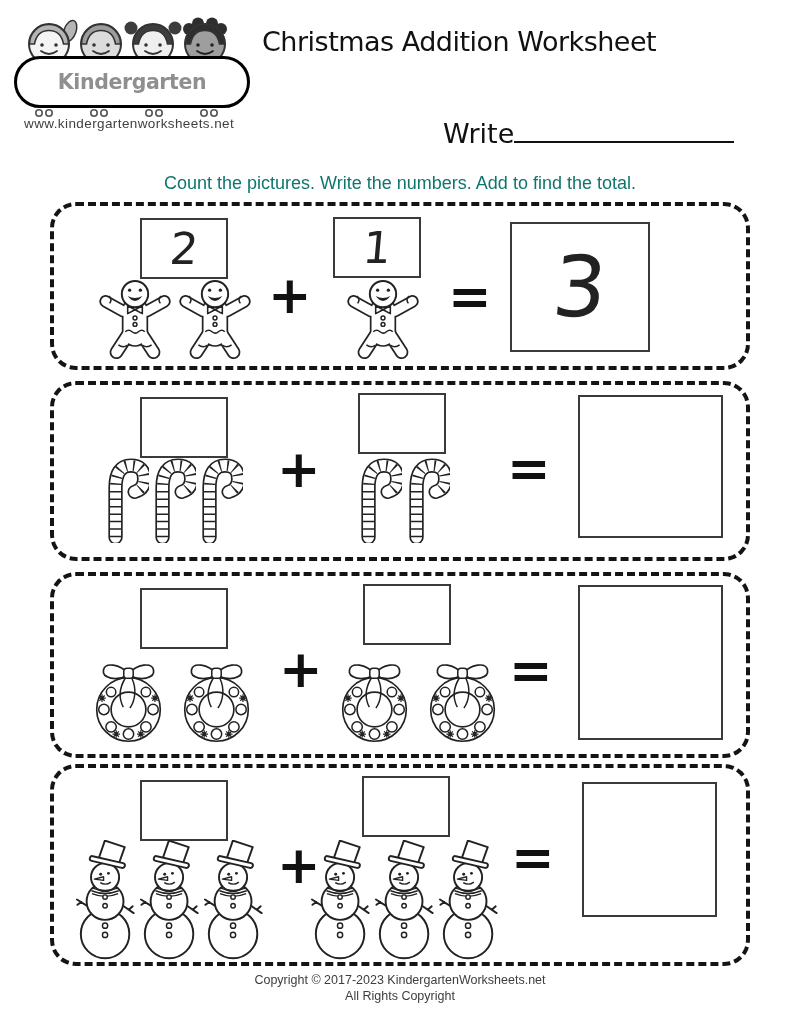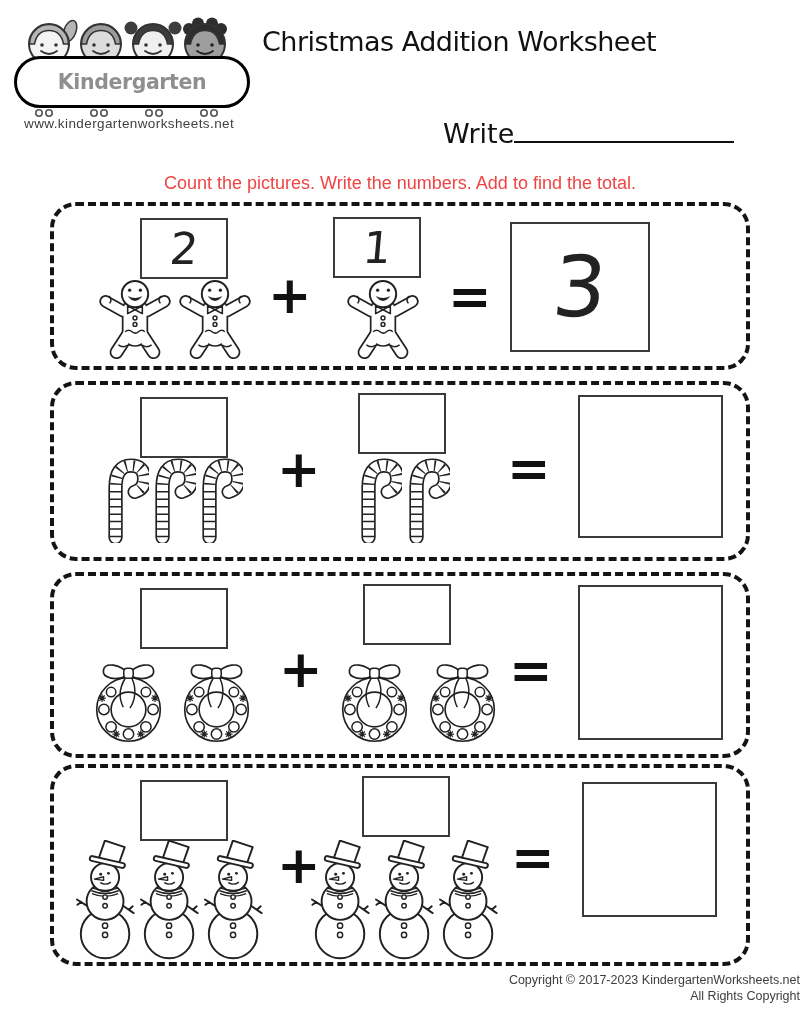--- a/index.html
+++ b/index.html
@@ -16,21 +16,21 @@
   .brand-gray{color:#8f8f8f;}
   .brand-black{color:#000;}
   .feet{position:absolute;left:0;top:92px;width:230px;height:14px;}
   .logo-url{position:absolute;left:10px;top:102px;font-size:13.5px;color:#404040;letter-spacing:.4px;}
 
   .title{position:absolute;left:262px;top:26px;width:430px;margin:0;text-align:left;
          font-family:"DejaVu Sans",sans-serif;font-weight:400;font-size:27px;letter-spacing:-0.5px;color:#111;}
   .name-row{position:absolute;left:443px;top:118px;white-space:nowrap;}
   .name-label{font-size:27px;font-family:"DejaVu Sans",sans-serif;color:#111;}
   .name-line{display:inline-block;width:220px;border-bottom:2.5px solid #111;height:1.3em;vertical-align:baseline;}
-  .instruction{position:absolute;left:0;top:173px;width:100%;text-align:center;font-size:18px;color:#ef4444;}
+  .instruction{position:absolute;left:0;top:173px;width:100%;text-align:center;font-size:18px;color:#0f766e;}
 
   
   .panel{position:absolute;left:50px;width:700px;border:4px dashed #141414;border-radius:26px;box-sizing:border-box;background:#fff;}
   #panel1{top:202px;height:168px;}
   #panel2{top:381px;height:180px;}
   #panel3{top:572px;height:186px;}
   #panel4{top:764px;height:202px;}
 
   .addend-box{position:absolute;width:88px;height:61px;border:2.5px solid #3a3a3a;background:#fff;
               display:flex;align-items:center;justify-content:center;box-sizing:border-box;}
@@ -69,21 +69,21 @@
   #panel3 .picsB{left:277px;bottom:8px;gap:1px;}
   #panel4 .picsA{left:21px;bottom:1px;}
   #panel4 .picsB{left:256px;bottom:1px;}
 
   .pic-gingerbread-man{width:80px;height:84px;}
   .pic-candy-cane{width:44px;height:86px;}
   .pic-wreath{width:87px;height:92px;}
   .pic-snowman{width:64px;height:122px;}
 
   
-  .footer{position:absolute;left:0;top:972px;width:100%;text-align:right;font-size:12.5px;color:#3d3d3d;line-height:1.3;}
+  .footer{position:absolute;left:0;top:972px;width:100%;text-align:center;font-size:12.5px;color:#3d3d3d;line-height:1.3;}
   .defs-holder{position:absolute;width:0;height:0;overflow:hidden;}
 </style>
 </head>
 <body>
 
 <div class="page">
 
   <div class="logo">
     <svg class="kids" viewBox="0 0 212 52">
 

